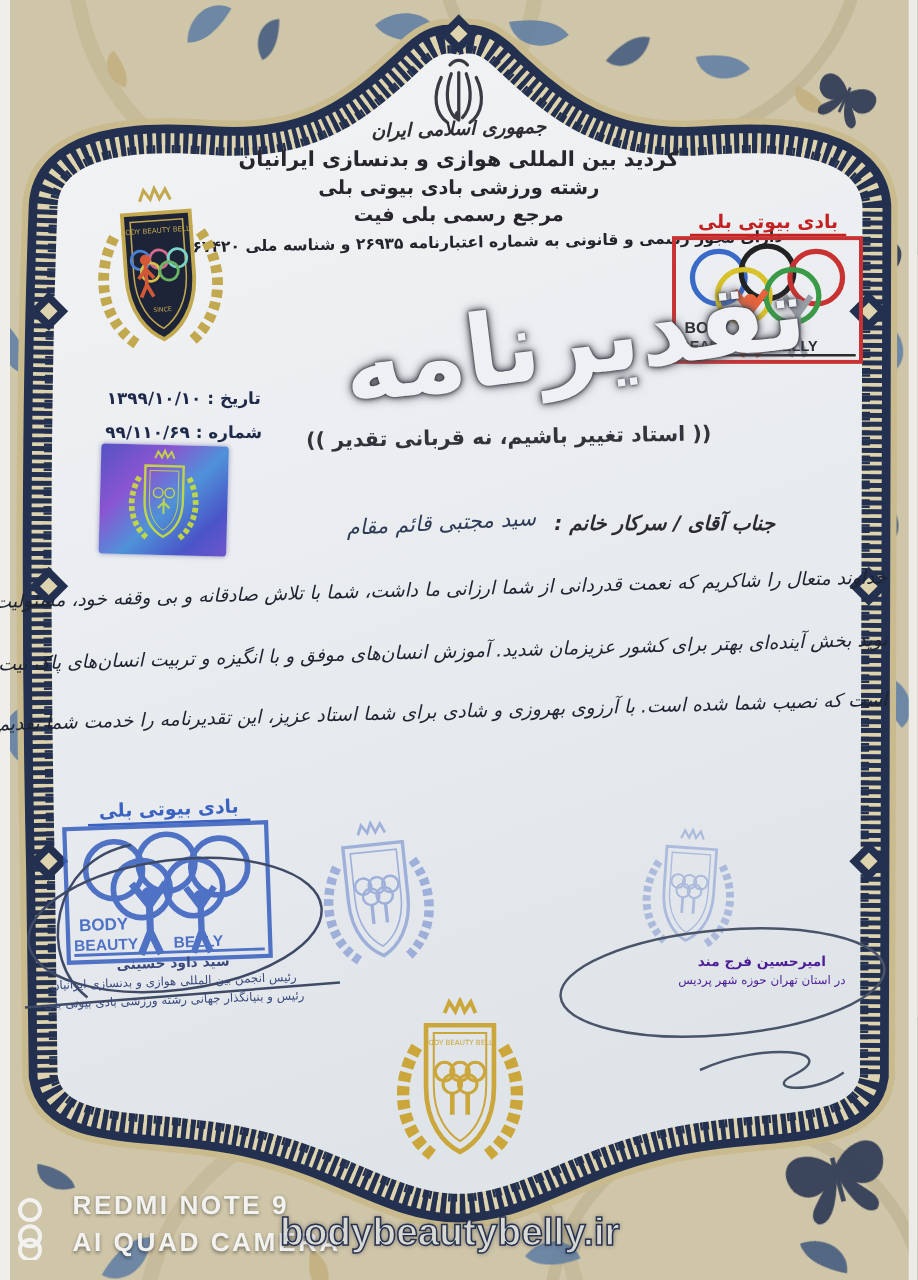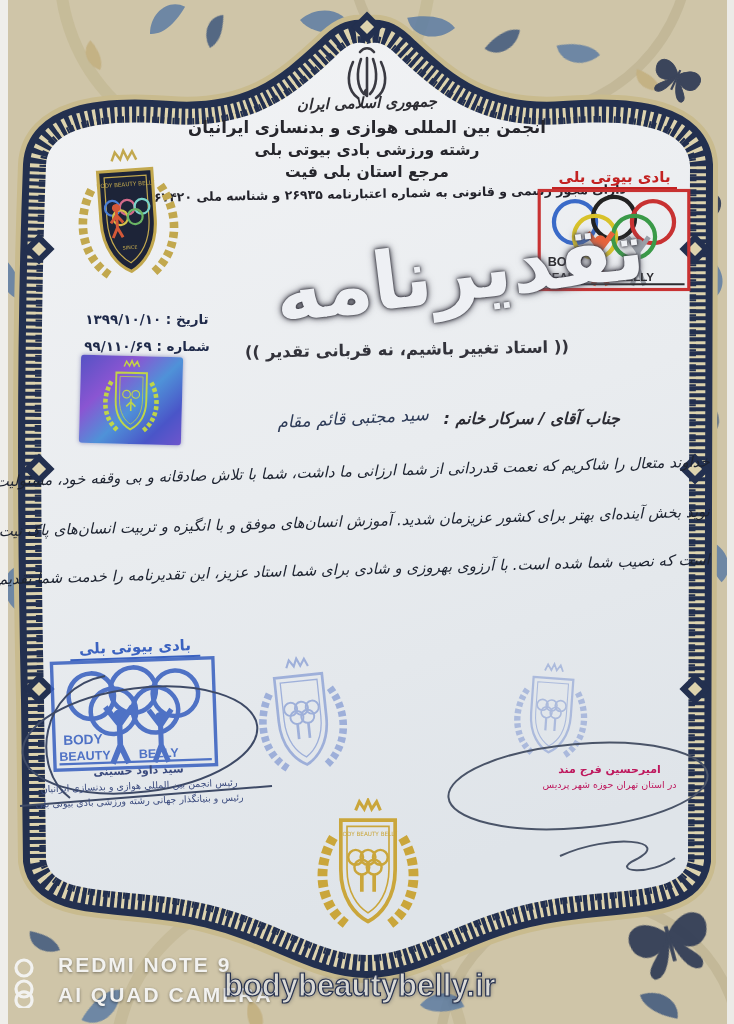--- a/index.html
+++ b/index.html
@@ -39,21 +39,21 @@
   .bl1{top:462px;} .bl2{top:512px;} .bl3{top:560px;}
   
   .bbb-label{text-align:center;font-weight:bold;font-size:15px;letter-spacing:1px;
       border-bottom:2px solid currentColor;padding-bottom:1px;}
   .bbb-label.red{color:#c32222;}
   .bbb-label.blue{color:#3b62c0;}
   .sig-block{text-align:center;line-height:15px;}
   .sig-name{font-size:11px;font-weight:bold;}
   .sig-title{font-size:9.5px;}
   .left-sig{left:14px;top:763px;width:250px;color:#3a4a7d;transform:rotate(-2deg);}
-  .right-sig{left:502px;top:762px;width:215px;color:#be185d;text-align:center;}
+  .right-sig{left:502px;top:762px;width:215px;color:#4c1d95;text-align:center;}
   
   .wm-line{color:#f2f2f0;font-family:"Liberation Sans",sans-serif;font-weight:bold;
       letter-spacing:2px;text-shadow:0 1px 3px rgba(0,0,0,.45);}
   .wm1{left:58px;top:953px;font-size:21px;}
   .wm2{left:58px;top:983px;font-size:21px;}
   .site-wm{left:224px;top:968px;font-size:31px;font-weight:bold;
       font-family:"Liberation Sans",sans-serif;color:rgba(236,236,232,.82);
       -webkit-text-stroke:1.2px #273250;text-shadow:0 0 4px rgba(20,28,52,.6);}
   
   .edgeL{left:0;top:0;width:8px;height:1024px;background:#efeeea;}
@@ -163,23 +163,23 @@
       <path d="M16,6 C20,1 26,1 30,6"></path>
       <path d="M23,12 L23,50 M23,50 C20,48 20,45 23,43"></path>
       <path d="M17,13 C12,27 13,41 20,48"></path>
       <path d="M29,13 C34,27 33,41 26,48"></path>
       <path d="M9,16 C2,31 4,45 14,52"></path>
       <path d="M37,16 C44,31 42,45 32,52"></path>
     </g>
   </svg>
 
   <div class="abs rtl country">جمهوری اسلامی ایران</div>
-  <div class="abs rtl org1">انجمن بین المللی هوازی و بدنسازی ایرانیان</div>
+  <div class="abs rtl org1">کردید بین المللی هوازی و بدنسازی ایرانیان</div>
   <div class="abs rtl org2">رشته ورزشی بادی بیوتی بلی</div>
-  <div class="abs rtl org3">مرجع استان بلی فیت</div>
+  <div class="abs rtl org3">مرجع رسمی بلی فیت</div>
   <div class="abs rtl license">دارای مجوز رسمی و قانونی به شماره اعتبارنامه ۲۶۹۳۵ و شناسه ملی ۱۰۳۲۰۴۶۷۴۲۰</div>
 
   <svg class="abs" style="left:52px;top:148px;transform:rotate(-4deg);" width="152" height="142" viewBox="0 0 100 115">
     <g stroke="#c2a84e" fill="none">
       <path d="M40,10 L43,3 L47,9 L50,2 L53,9 L57,3 L60,10" stroke-width="2"></path>
       <path d="M22,32 C8,55 10,85 32,102" stroke-width="7" stroke-dasharray="5 3"></path>
       <path d="M78,32 C92,55 90,85 68,102" stroke-width="7" stroke-dasharray="5 3"></path>
     </g>
     <path d="M28,18 H72 V58 C72,82 60,95 50,100 C40,95 28,82 28,58 Z" fill="#1d2438" stroke="#c2a84e" stroke-width="2.5"></path>
     <path d="M33,23 H67 V57 C67,77 58,88 50,93 C42,88 33,77 33,57 Z" fill="none" stroke="#c2a84e" stroke-width="1"></path>

